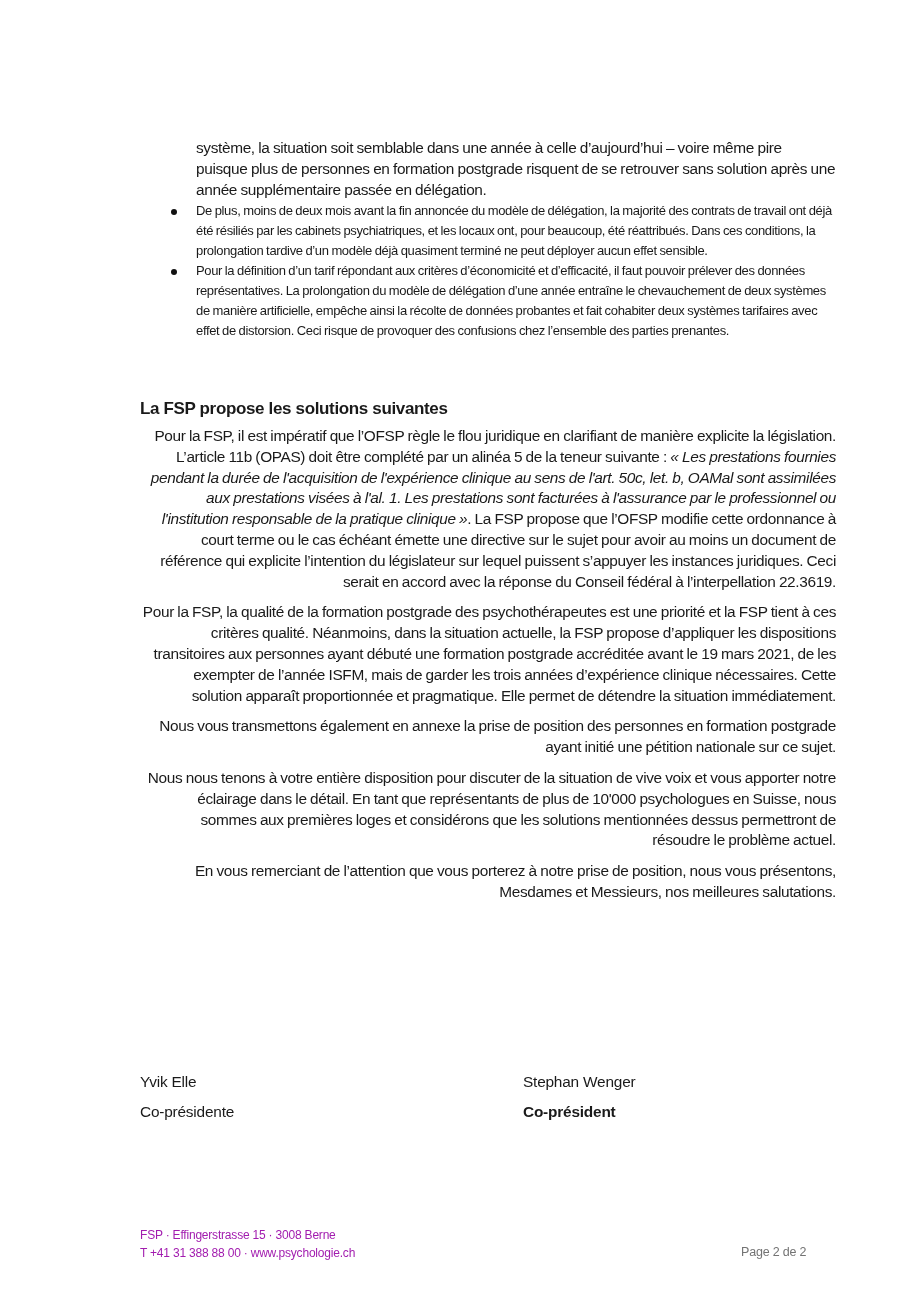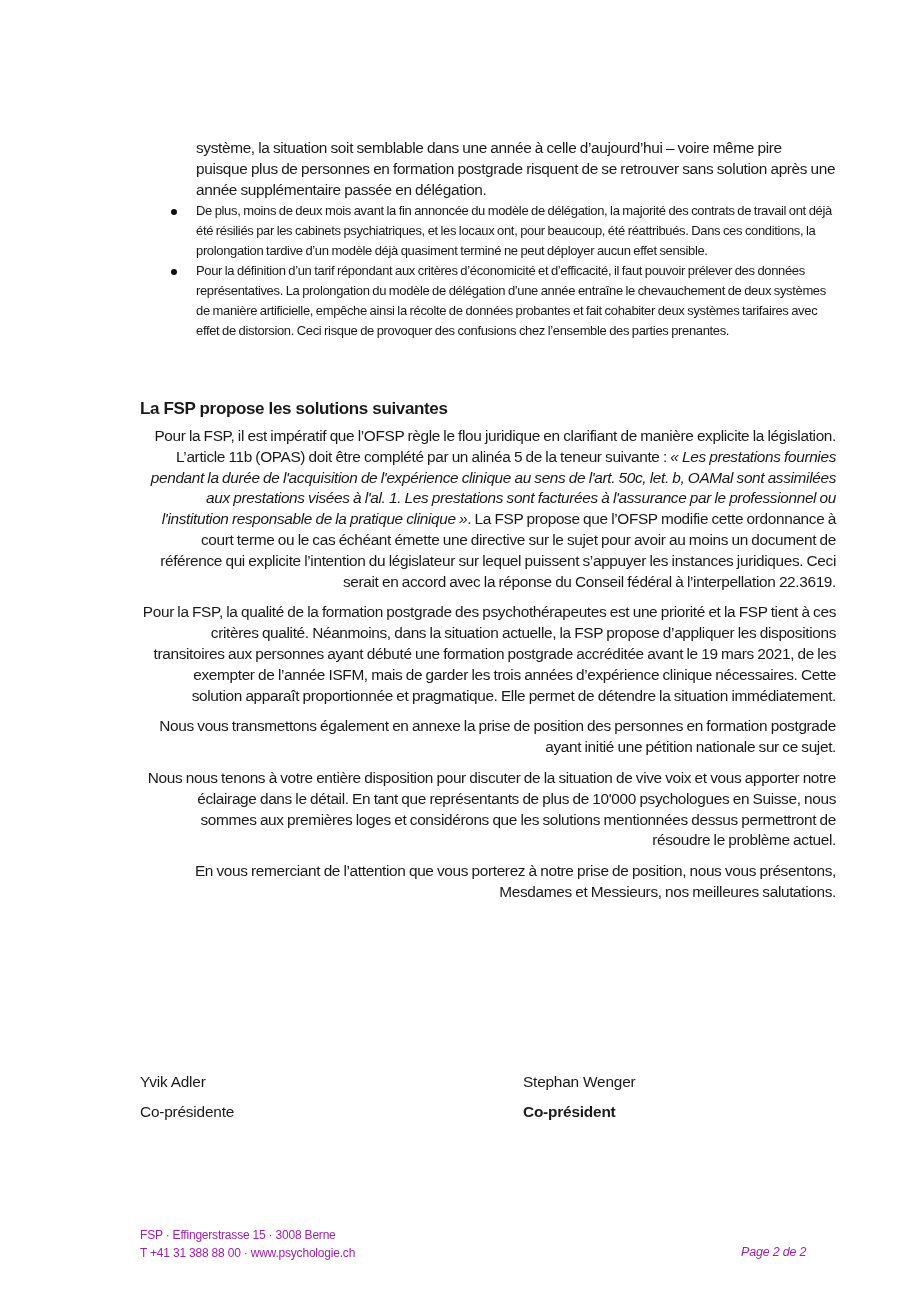--- a/index.html
+++ b/index.html
@@ -12,21 +12,21 @@
   .cont { position: absolute; left: 196px; top: 138px; width: 640px; font-size: 15.4px;
           line-height: 20.8px; letter-spacing: -0.35px; word-spacing: -0.5px; }
   .bullets { position: absolute; left: 160px; top: 201px; width: 676px; margin: 0; padding: 0; list-style: none; }
   .bullet { position: relative; padding-left: 36px; font-size: 13px; line-height: 20px;
             letter-spacing: -0.35px; word-spacing: -0.5px; }
   .bullet-dot { position: absolute; left: 11px; top: 8px; width: 6px; height: 6px; border-radius: 50%; background: #111; }
   .heading { position: absolute; left: 140px; top: 399px; font-weight: bold; font-size: 17px; letter-spacing: -0.35px; }
   .it { font-style: italic; }
   .sig { position: absolute; font-size: 15.4px; letter-spacing: -0.2px; }
   .footer-addr { position: absolute; left: 140px; top: 1226px; font-size: 12px; line-height: 18px; color: #a21caf; letter-spacing: -0.2px; }
-  .page-num { position: absolute; left: 741px; top: 1245px; font-size: 12.5px; color: #a21caf; letter-spacing: -0.2px; font-style: italic; }
+  .page-num { position: absolute; left: 741px; top: 1245px; font-size: 12.5px; color: #737373; letter-spacing: -0.2px; }
 </style>
 </head>
 <body>
 
 <div class="page">
 
   <div class="cont">système, la situation soit semblable dans une année à celle d’aujourd’hui – voire même pire puisque plus de personnes en formation postgrade risquent de se retrouver sans solution après une année supplémentaire passée en délégation.</div>
 
   <ul class="bullets">
     <li class="bullet">
@@ -42,21 +42,21 @@
   <div class="heading">La FSP propose les solutions suivantes</div>
 
   <div class="body-text" style="top:426px;">
     <p class="para"><span>Pour la FSP, il est impératif que l’OFSP règle le flou juridique en clarifiant de manière explicite la législation. L’article 11b (OPAS) doit être complété par un alinéa 5 de la teneur suivante : </span><span class="it">« Les prestations fournies pendant la durée de l'acquisition de l'expérience clinique au sens de l'art. 50c, let. b, OAMal sont assimilées aux prestations visées à l'al. 1. Les prestations sont facturées à l'assurance par le professionnel ou l'institution responsable de la pratique clinique »</span><span>. La FSP propose que l’OFSP modifie cette ordonnance à court terme ou le cas échéant émette une directive sur le sujet pour avoir au moins un document de référence qui explicite l’intention du législateur sur lequel puissent s’appuyer les instances juridiques. Ceci serait en accord avec la réponse du Conseil fédéral à l’interpellation 22.3619.</span></p>
     <p class="para">Pour la FSP, la qualité de la formation postgrade des psychothérapeutes est une priorité et la FSP tient à ces critères qualité. Néanmoins, dans la situation actuelle, la FSP propose d’appliquer les dispositions transitoires aux personnes ayant débuté une formation postgrade accréditée avant le 19 mars 2021, de les exempter de l’année ISFM, mais de garder les trois années d’expérience clinique nécessaires. Cette solution apparaît proportionnée et pragmatique. Elle permet de détendre la situation immédiatement.</p>
     <p class="para">Nous vous transmettons également en annexe la prise de position des personnes en formation postgrade ayant initié une pétition nationale sur ce sujet.</p>
     <p class="para">Nous nous tenons à votre entière disposition pour discuter de la situation de vive voix et vous apporter notre éclairage dans le détail. En tant que représentants de plus de 10'000 psychologues en Suisse, nous sommes aux premières loges et considérons que les solutions mentionnées dessus permettront de résoudre le problème actuel.</p>
     <p class="para">En vous remerciant de l’attention que vous porterez à notre prise de position, nous vous présentons, Mesdames et Messieurs, nos meilleures salutations.</p>
   </div>
 
-  <div class="sig" style="left:140px; top:1073px;">Yvik Adler</div>
+  <div class="sig" style="left:140px; top:1073px;">Yvik Elle</div>
   <div class="sig" style="left:140px; top:1103px;">Co-présidente</div>
   <div class="sig" style="left:523px; top:1073px;">Stephan Wenger</div>
   <div class="sig" style="left:523px; top:1103px;font-weight:bold;">Co-président</div>
 
   <div class="footer-addr">
     <div>FSP · Effingerstrasse 15 · 3008 Berne</div>
     <div>T +41 31 388 88 00 · www.psychologie.ch</div>
   </div>
   <div class="page-num">Page 2 de 2</div>
 

